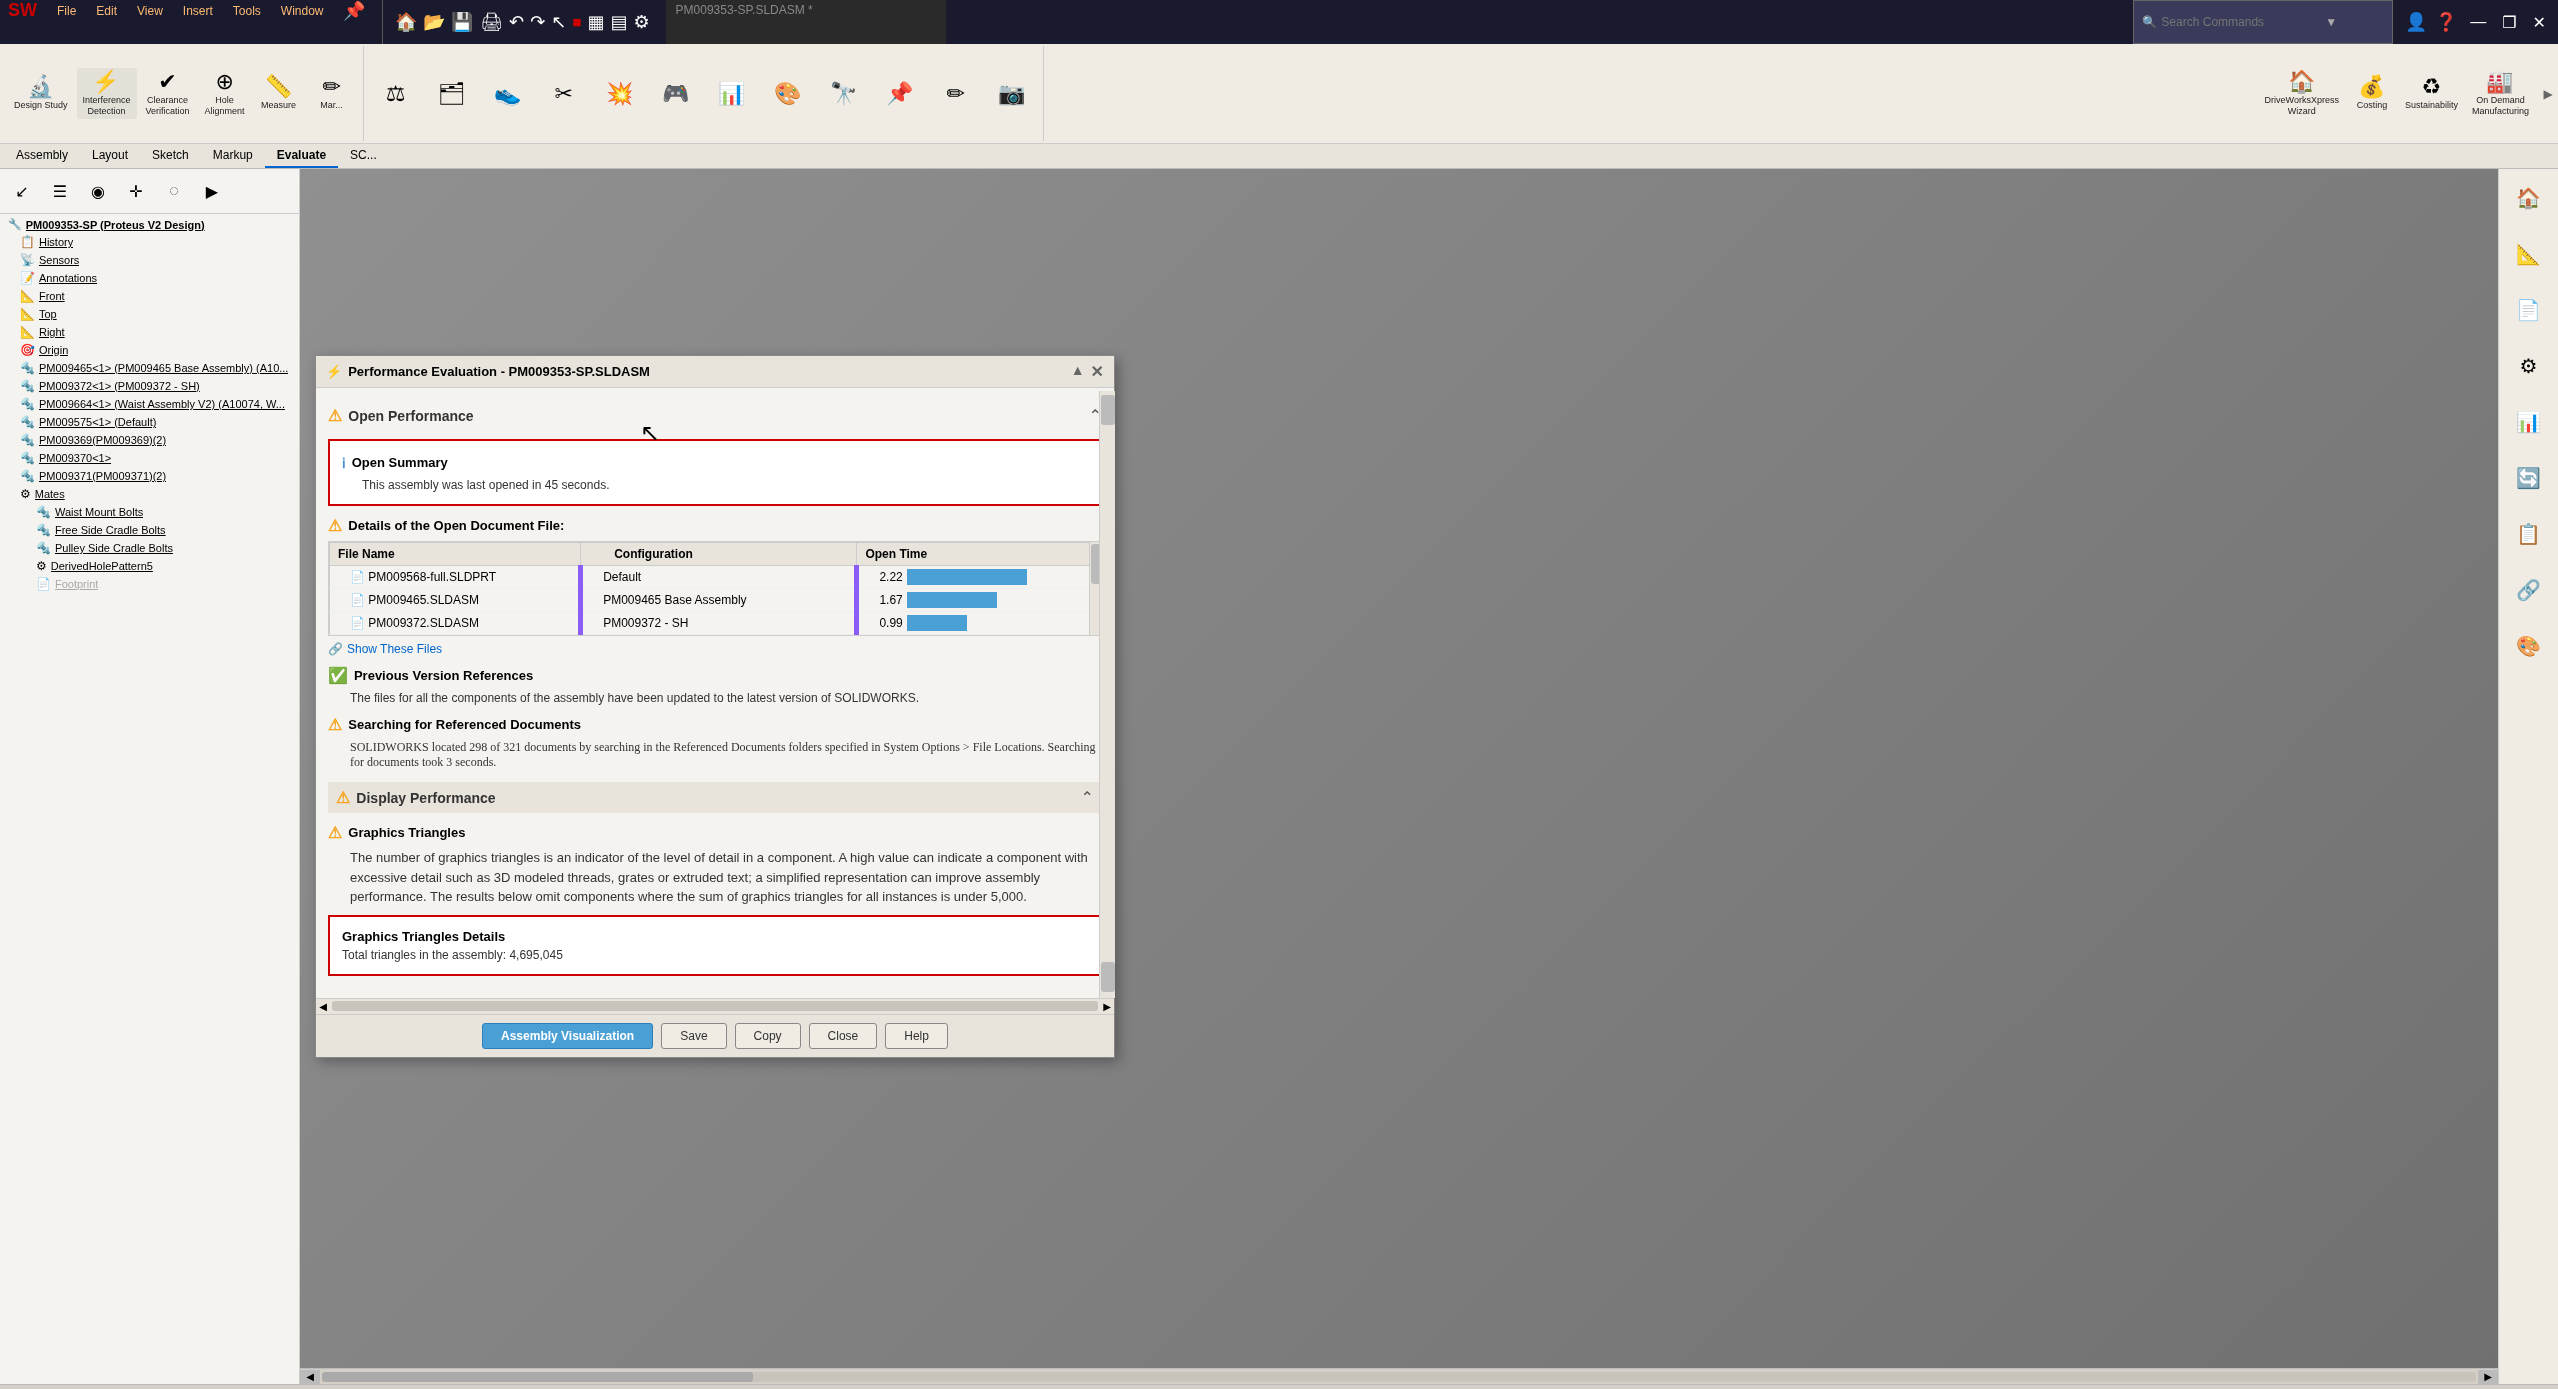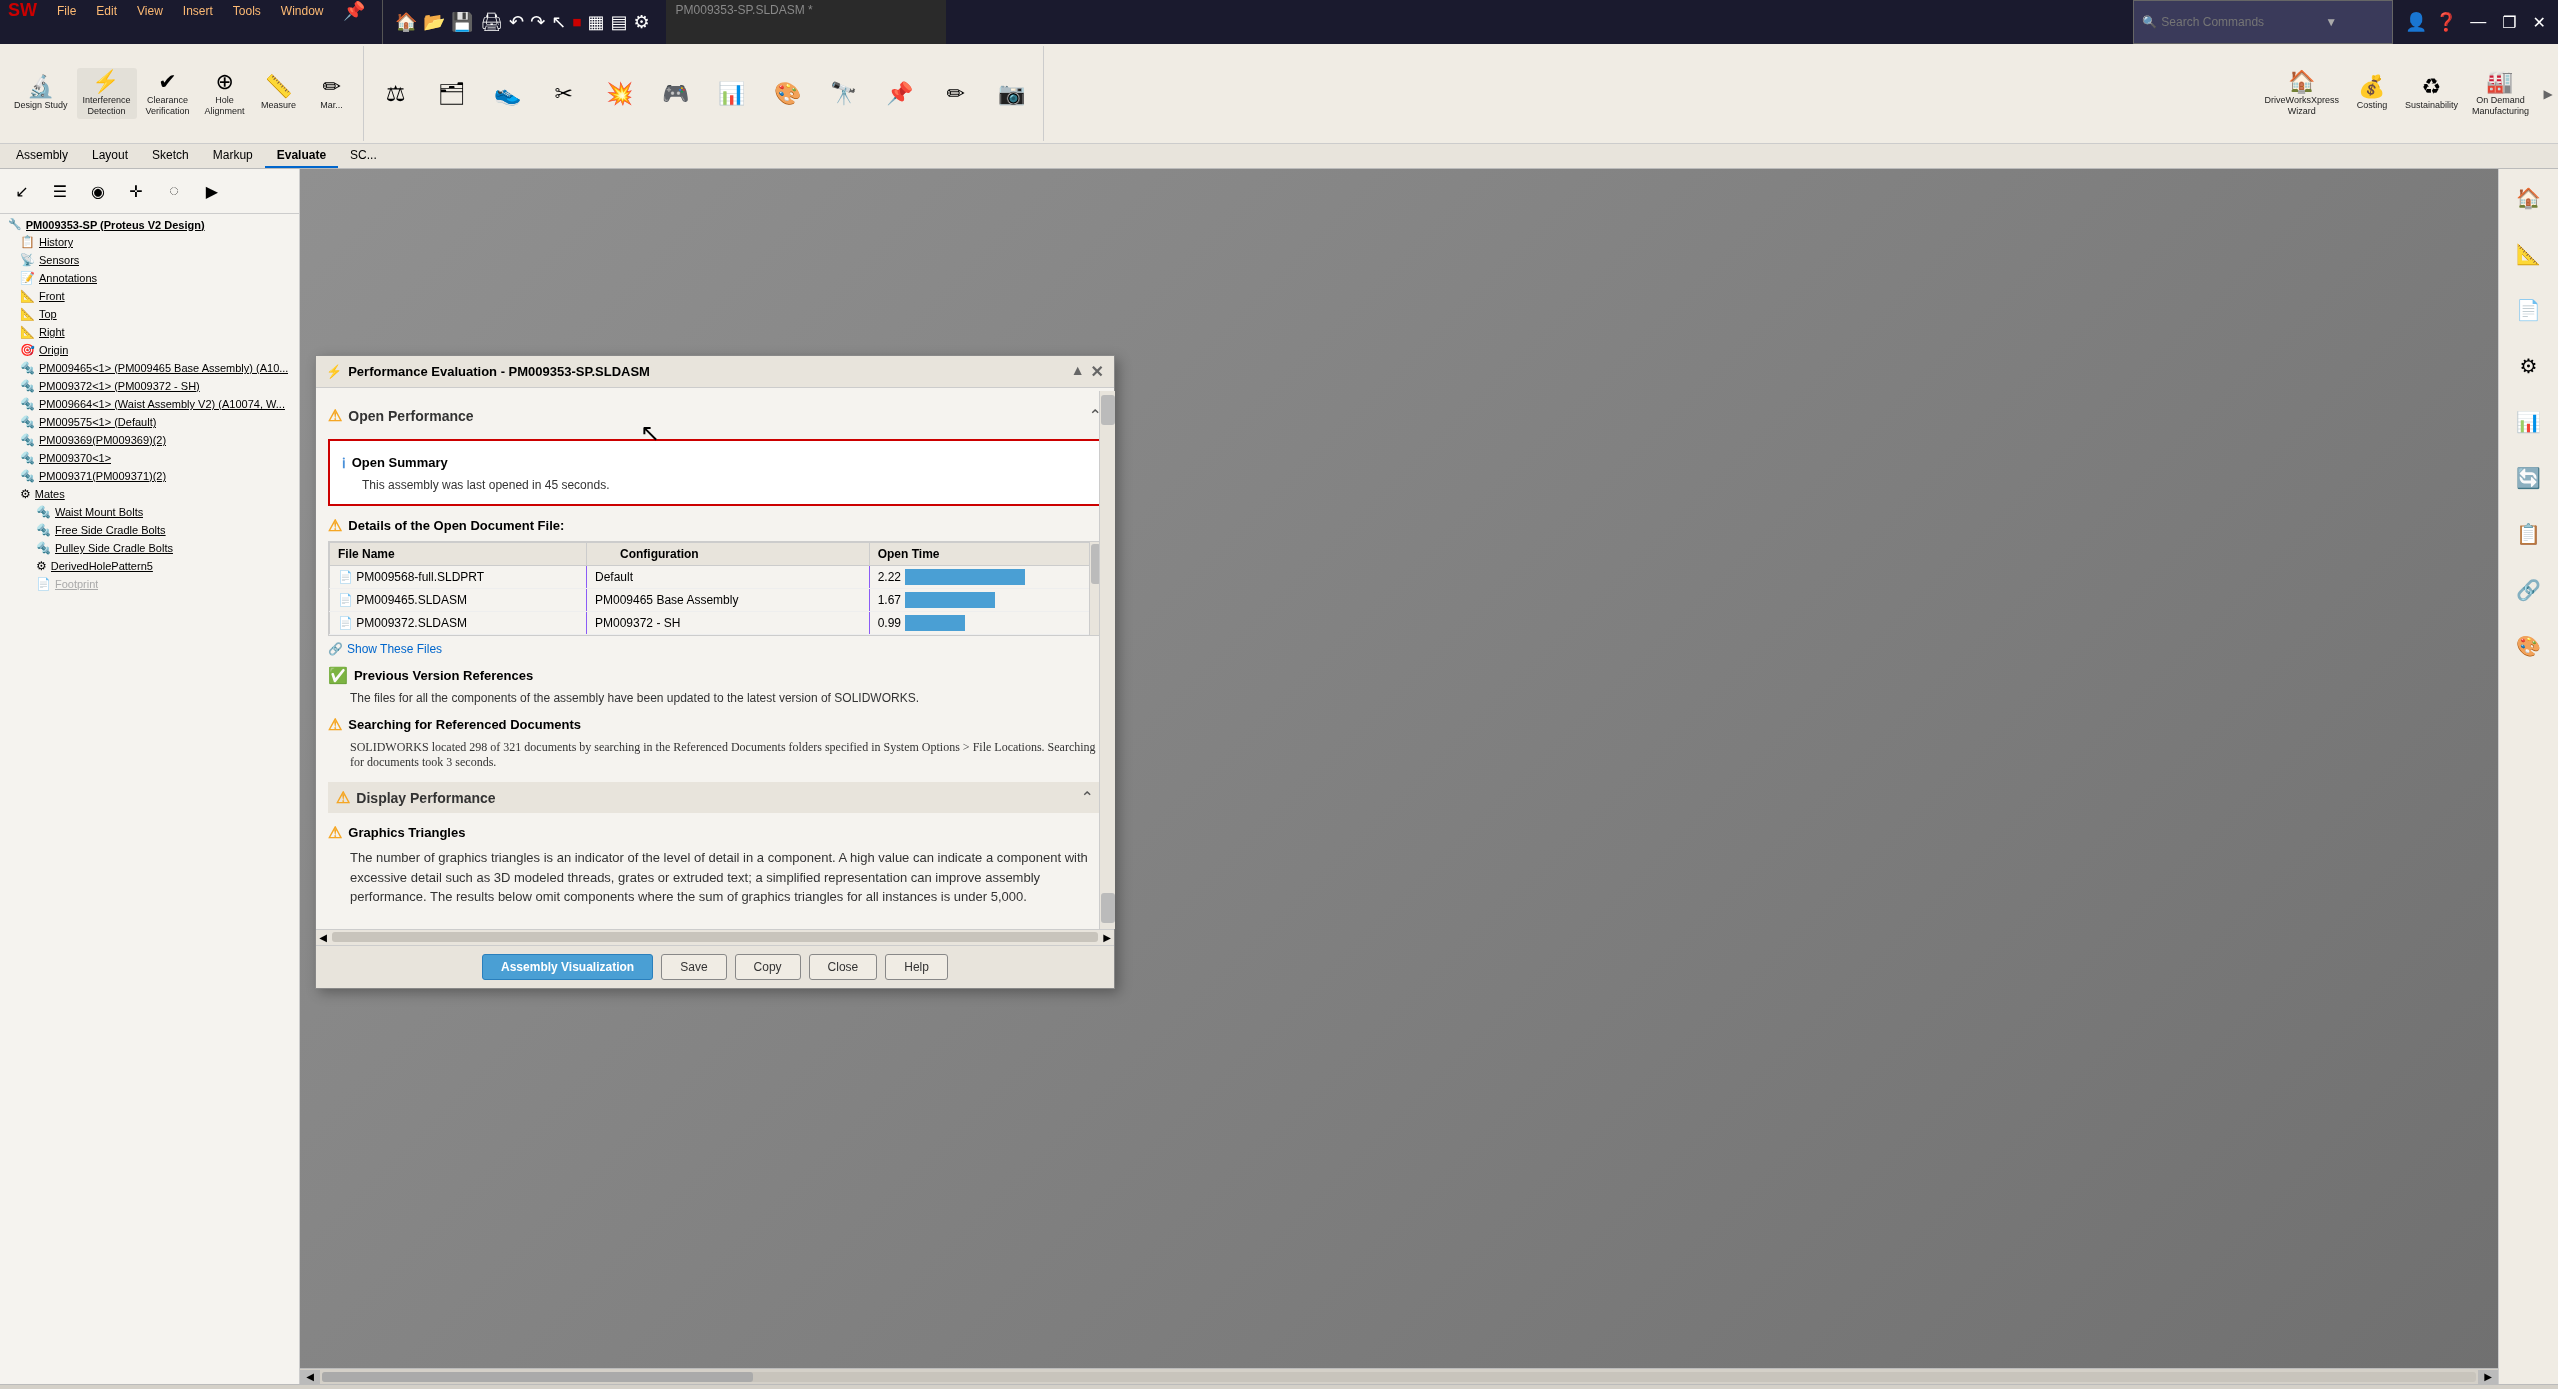--- a/index.html
+++ b/index.html
@@ -43,21 +43,21 @@
     .ok-icon { color: #5cb85c; font-size: 16px; }
     .chevron { cursor: pointer; font-size: 16px; color: #555; }
 
     .summary-box { border: 2px solid #cc0000; background: #fff; padding: 12px; margin: 8px 0; }
     .summary-title { display: flex; align-items: center; gap: 6px; font-size: 13px; font-weight: bold; margin-bottom: 6px; }
     .summary-text { font-size: 12px; color: #333; margin-left: 20px; }
 
     .details-title { font-size: 13px; font-weight: bold; display: flex; align-items: center; gap: 6px; margin: 10px 0 6px; }
     .file-table { width: 100%; border-collapse: collapse; border: 1px solid #ccc; }
     .file-table th { background: #e8e4dc; padding: 4px 8px; text-align: left; font-size: 12px; border-bottom: 1px solid #ccc; border-right: 1px solid #ccc; }
-    .file-table td { padding: 3px 8px; font-size: 12px; border-bottom: 1px solid #eee; border-right: 1px solid #8b5cf6; vertical-align: middle; }
+    .file-table td { padding: 3px 20px; font-size: 12px; border-bottom: 1px solid #eee; border-right: 5px solid #8b5cf6; vertical-align: middle; }
     .bar-cell { display: flex; align-items: center; gap: 4px; }
     .bar { height: 16px; background: #4a9fd4; display: inline-block; }
     .bar-val { font-size: 12px; }
 
     .show-files { color: #0066cc; cursor: pointer; font-size: 12px; margin: 6px 0; display: flex; align-items: center; gap: 4px; }
 
     .prev-version { margin: 10px 0; }
     .prev-text { font-size: 12px; color: #333; margin-left: 22px; }
 
     .searching { margin: 10px 0; }
@@ -526,20 +526,24 @@
             <span class="chevron">⌃</span>
           </div>
 
           <div class="graphics-box">
             <div class="graphics-title">
               <span class="warn-icon">⚠</span>
               <span>Graphics Triangles</span>
             </div>
             <div class="graphics-text">The number of graphics triangles is an indicator of the level of detail in a component. A high value can indicate a component with excessive detail such as 3D modeled threads, grates or extruded text; a simplified representation can improve assembly performance. The results below omit components where the sum of graphics triangles for all instances is under 5,000.</div>
 
+            <div class="triangles-box">
+              <div class="triangles-title">Graphics Triangles Details</div>
+              <div class="triangles-text">Total triangles in the assembly: 4,695,045</div>
+            </div>
           </div>
         </div>
 
       </div>
 
       <div style="position:absolute; right:0; top:36px; bottom:60px; width:16px; background:#e8e4dc; border-left:1px solid #ccc;">
         <div style="width:14px;height:30px;background:#bbb;margin:2px auto;border-radius:3px;margin-top:4px;"></div>
         <div style="width:14px;height:30px;background:#bbb;margin:2px auto;border-radius:3px;position:absolute;bottom:4px;left:1px;"></div>
       </div>
 

